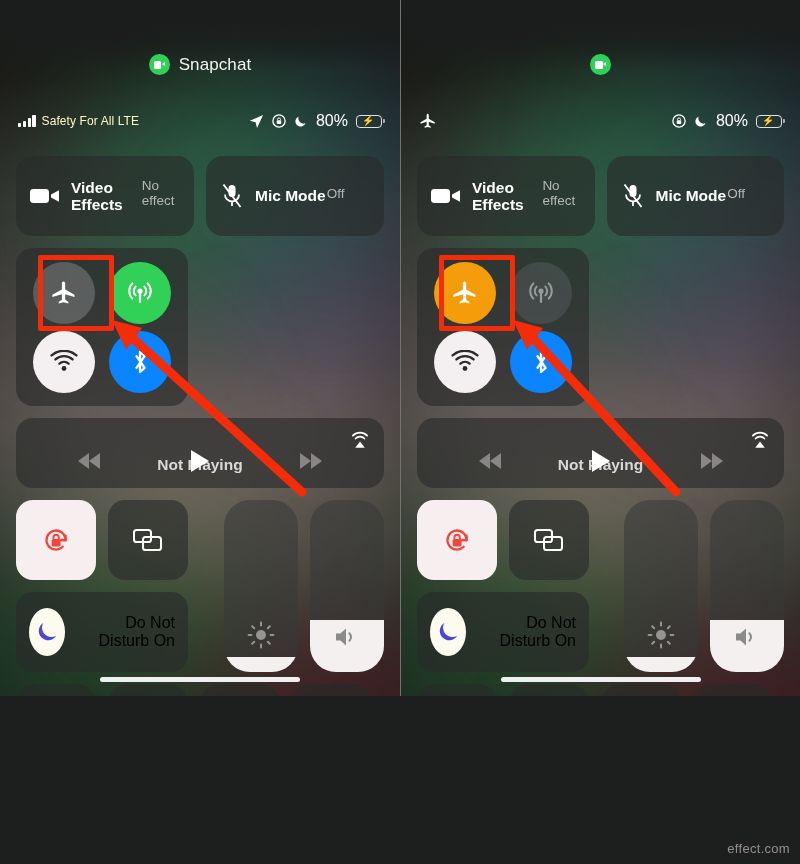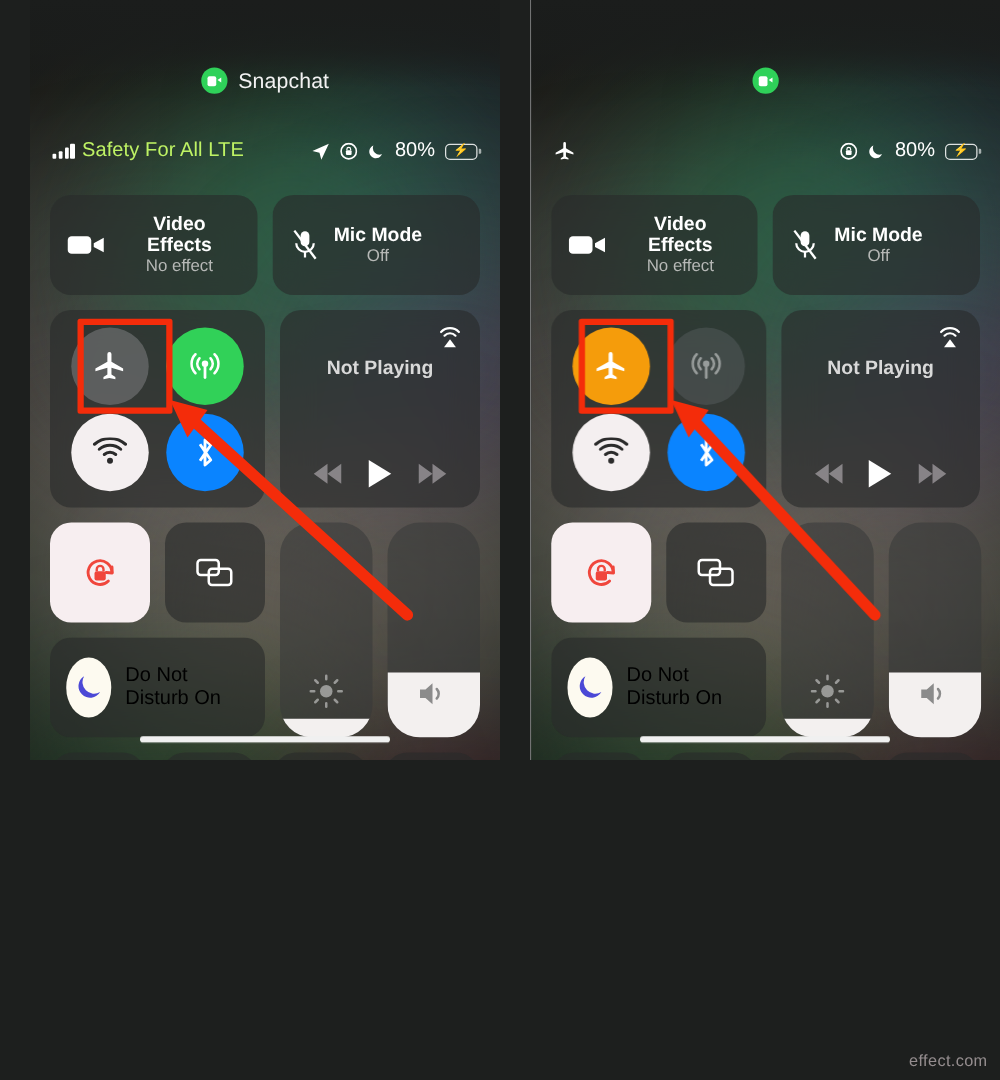--- a/index.html
+++ b/index.html
@@ -7,24 +7,23 @@
   body {
     font-family:"Liberation Sans", sans-serif;
     background:#1d1f1e;
     position:relative;
   }
   .stage { position:absolute; inset:0; display:flex; }
 
   
   .panel {
     position:relative;
-    width:400px; height:608px;
+    width:400px; height:696px;
     overflow:hidden;
     background:#242626;
-    margin-left:24px;
   }
   .panel + .panel { border-left:1px solid rgba(210,210,210,.45); }
 
   
   .wallpaper { position:absolute; inset:0; }
   .wallpaper .blob { position:absolute; border-radius:50%; filter:blur(58px); }
   .wp-base { position:absolute; inset:0;
     background:linear-gradient(180deg,#1b1d1c 0%, #23231f 12%, #3c3a36 30%, #4a4340 45%,
                 #46453c 58%, #36402f 72%, #2c3a2a 86%, #2a2f29 100%); }
 
@@ -60,47 +59,47 @@
 
   
   .statusbar { position:absolute; top:108px; left:18px; right:18px; height:26px;
                display:flex; align-items:center; justify-content:space-between; }
   .sb-left  { display:flex; align-items:center; gap:6px; color:#fff; font-size:16px; }
   .sb-right { display:flex; align-items:center; gap:8px; color:#fff; font-size:16px; }
   .bars { display:flex; align-items:flex-end; gap:1.6px; height:12px; }
   .bars i { width:3.2px; background:#fff; border-radius:.8px; display:block; }
   .bars i:nth-child(1){height:4px}.bars i:nth-child(2){height:6.5px}
   .bars i:nth-child(3){height:9px}.bars i:nth-child(4){height:12px}
-  .carrier { font-size:16px; color:#bef264; letter-spacing:.1px; }
+  .carrier { font-size:12px; color:#fef9c3; letter-spacing:.1px; }
   .batt { width:26px; height:13px; border:1.6px solid rgba(255,255,255,.85);
           border-radius:4px; position:relative; padding:1.4px; }
   .batt:after { content:""; position:absolute; right:-4px; top:3.6px; width:2px; height:4.4px;
                 background:rgba(255,255,255,.6); border-radius:0 1px 1px 0; }
   .batt .fill { height:100%; background:#2fd158; border-radius:2px; }
   .batt .bolt { position:absolute; left:50%; top:50%; transform:translate(-50%,-50%);
                 font-size:10px; color:#fff; line-height:1; }
   .pct { font-size:16px; }
   .ico { font-size:15px; line-height:1; color:#fff; }
 
   
   .grid { position:absolute; left:16px; right:16px; top:156px; }
 
   .tile { background:rgba(40,42,42,.62); border-radius:17px;
           backdrop-filter:blur(14px); }
 
   .row { display:flex; gap:12px; }
 
   
   .wide { flex:1; height:80px; display:flex; align-items:center; gap:11px; padding:0 14px; }
-  .wide .label { display:flex; flex-direction:column; gap:1px;text-align:center; }
+  .wide .label { display:flex; flex-direction:row; gap:1px; }
   .wide .t1 { color:#fff; font-size:15.5px; font-weight:bold; line-height:1.1; }
   .wide .t2 { color:#b6b8b6; font-size:13.5px; line-height:1.1; }
 
   
-  .modrow { display:flex; gap:12px; margin-top:12px; }
+  .modrow { display:flex; gap:12px; margin-top:12px;flex-direction:column; }
   .conn { width:172px; height:158px; padding:10px;
           display:grid; grid-template-columns:1fr 1fr; grid-template-rows:1fr 1fr;
           place-items:center; }
   .circle { width:62px; height:62px; border-radius:50%;
             display:flex; align-items:center; justify-content:center; position:relative; }
   .c-off   { background:rgba(125,128,130,.55); }
   .c-dim   { background:rgba(96,102,104,.40); }
   .c-green { background:#31d158; }
   .c-white { background:#f4eff0; }
   .c-blue  { background:#0a84ff; }
@@ -114,21 +113,21 @@
                   display:flex; align-items:center; justify-content:space-around; padding:0 16px; }
   .tri { width:0;height:0; border-top:11px solid transparent; border-bottom:11px solid transparent;
          border-left:18px solid #fff; }
   .dtri { display:flex; }
   .dtri .s { width:0;height:0; border-top:8px solid transparent; border-bottom:8px solid transparent; }
   .rew .s { border-right:11px solid rgba(200,195,200,.55); }
   .ff  .s { border-left:11px solid rgba(200,195,200,.55); }
 
   
   .sqrow { display:flex; gap:12px; margin-top:12px; }
-  .leftcol { width:172px; }
+  .leftcol { width:172px;text-align:right; }
   .sq2 { display:flex; gap:12px; }
   .sq { width:80px; height:80px; border-radius:17px; background:rgba(40,42,42,.62);
         display:flex; align-items:center; justify-content:center; }
   .sq.on { background:#f7eef0; }
   .dnd { margin-top:12px; width:172px; height:80px; display:flex; align-items:center;
          gap:11px; padding:0 13px; }
   .dnd .moon { width:48px; height:48px; border-radius:50%; background:#fdfaf0;
                display:flex; align-items:center; justify-content:center; }
 
   .sliders { flex:1; display:flex; gap:12px; justify-content:flex-end; }

